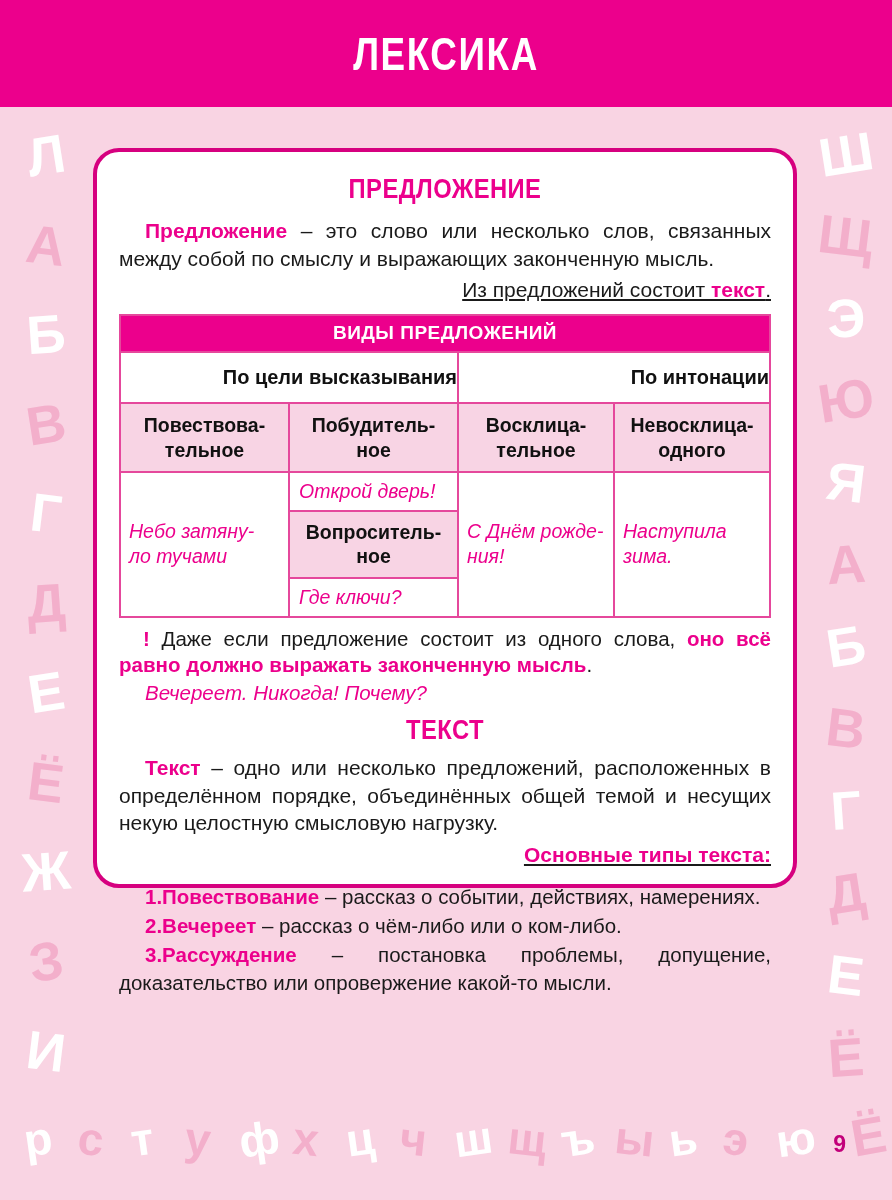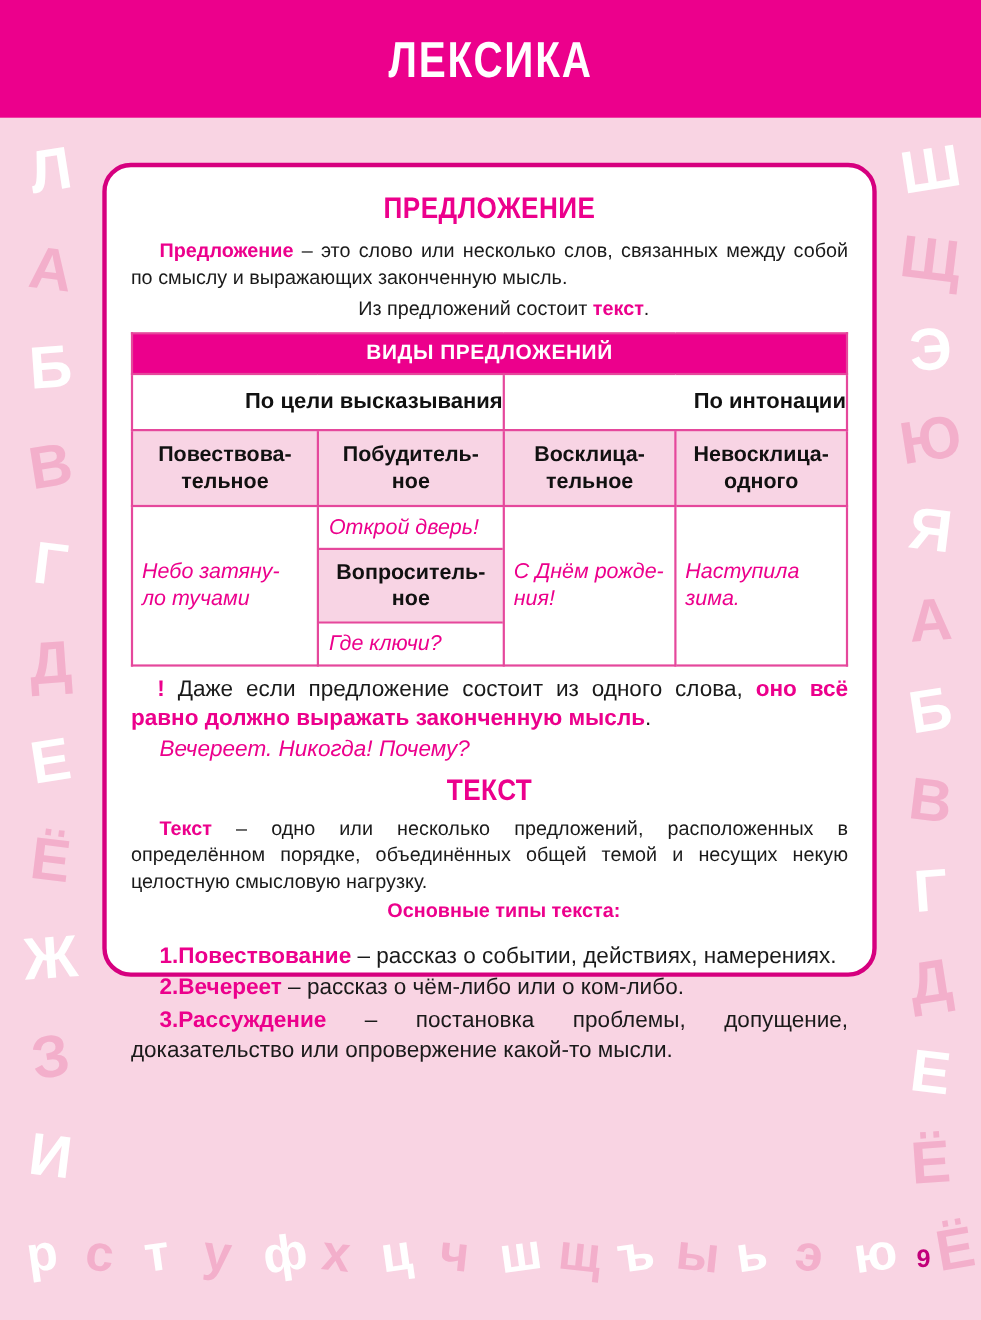--- a/index.html
+++ b/index.html
@@ -94,28 +94,28 @@
     font-weight: bold;
     letter-spacing: 0.5px;
     transform: scaleX(0.88);
   }
   h2.section-title.text-head {
     margin: 10px 0 8px 0;
   }
 
   p.para {
     margin: 0 0 4px 0;
-    font-size: 18px;
+    font-size: 21px;
     line-height: 1.32;
     color: #1a1a1a;
     text-align: justify;
     text-indent: 26px;
     font-family: "Liberation Sans", sans-serif;
   }
-  p.para.nojust { text-align: center; }
+  p.para.nojust { text-align: right; text-decoration: underline; }
   .pink-b { color: #ec008c; font-weight: bold; }
   .blk    { color: #1a1a1a; }
 
   
   table.types {
     border-collapse: collapse;
     width: 100%;
     margin: 10px 0 8px 0;
     table-layout: fixed;
   }

